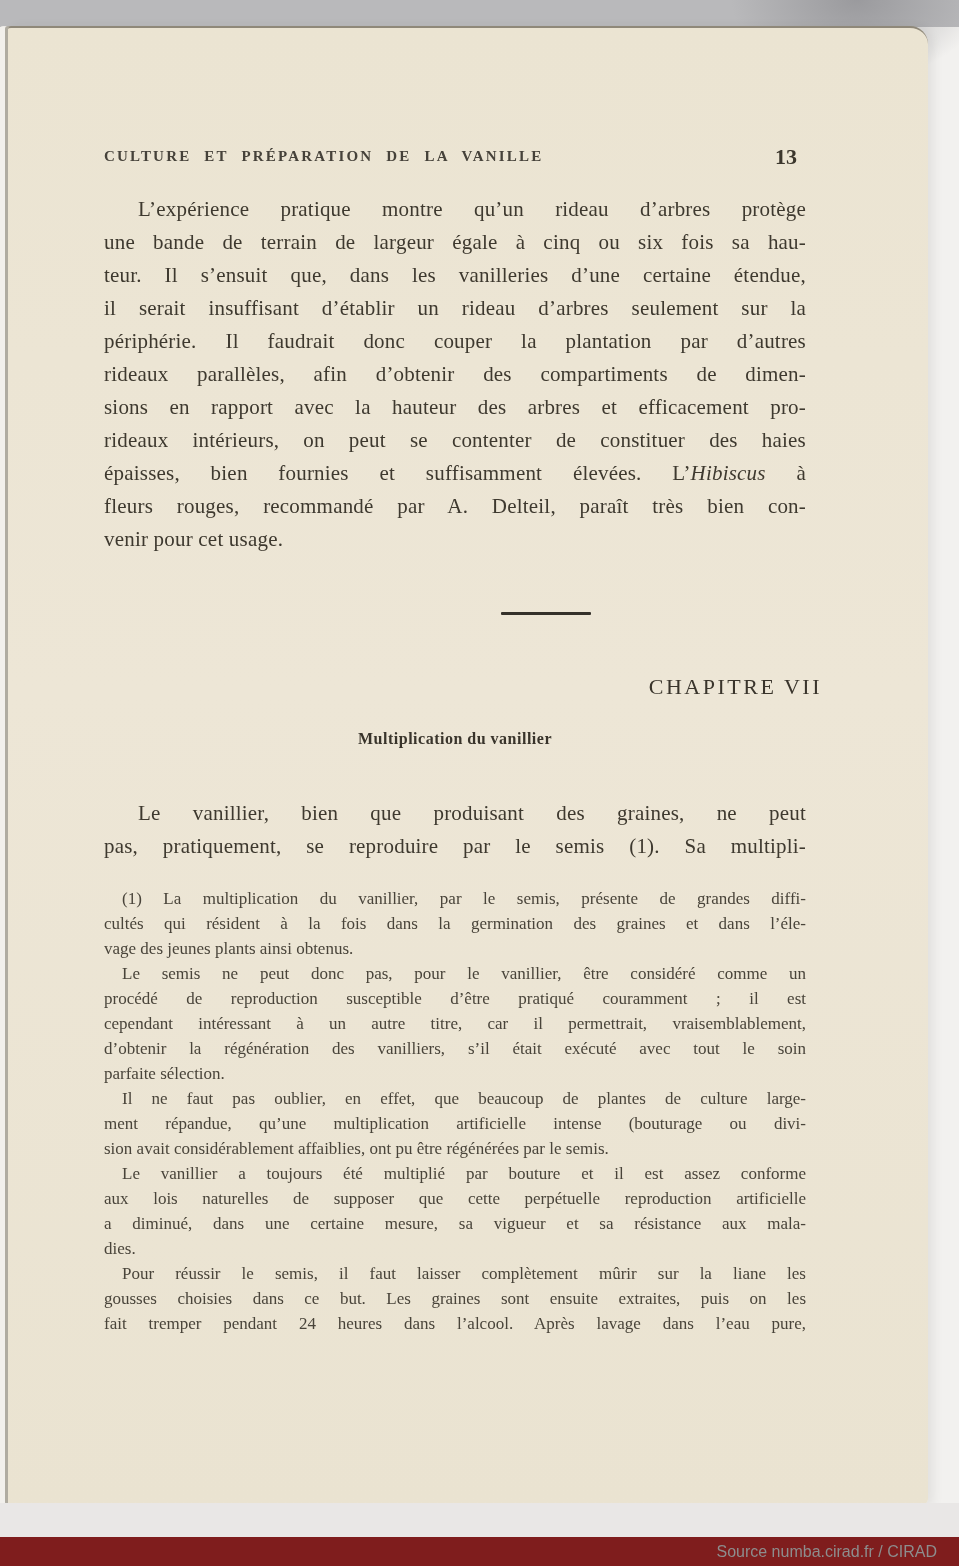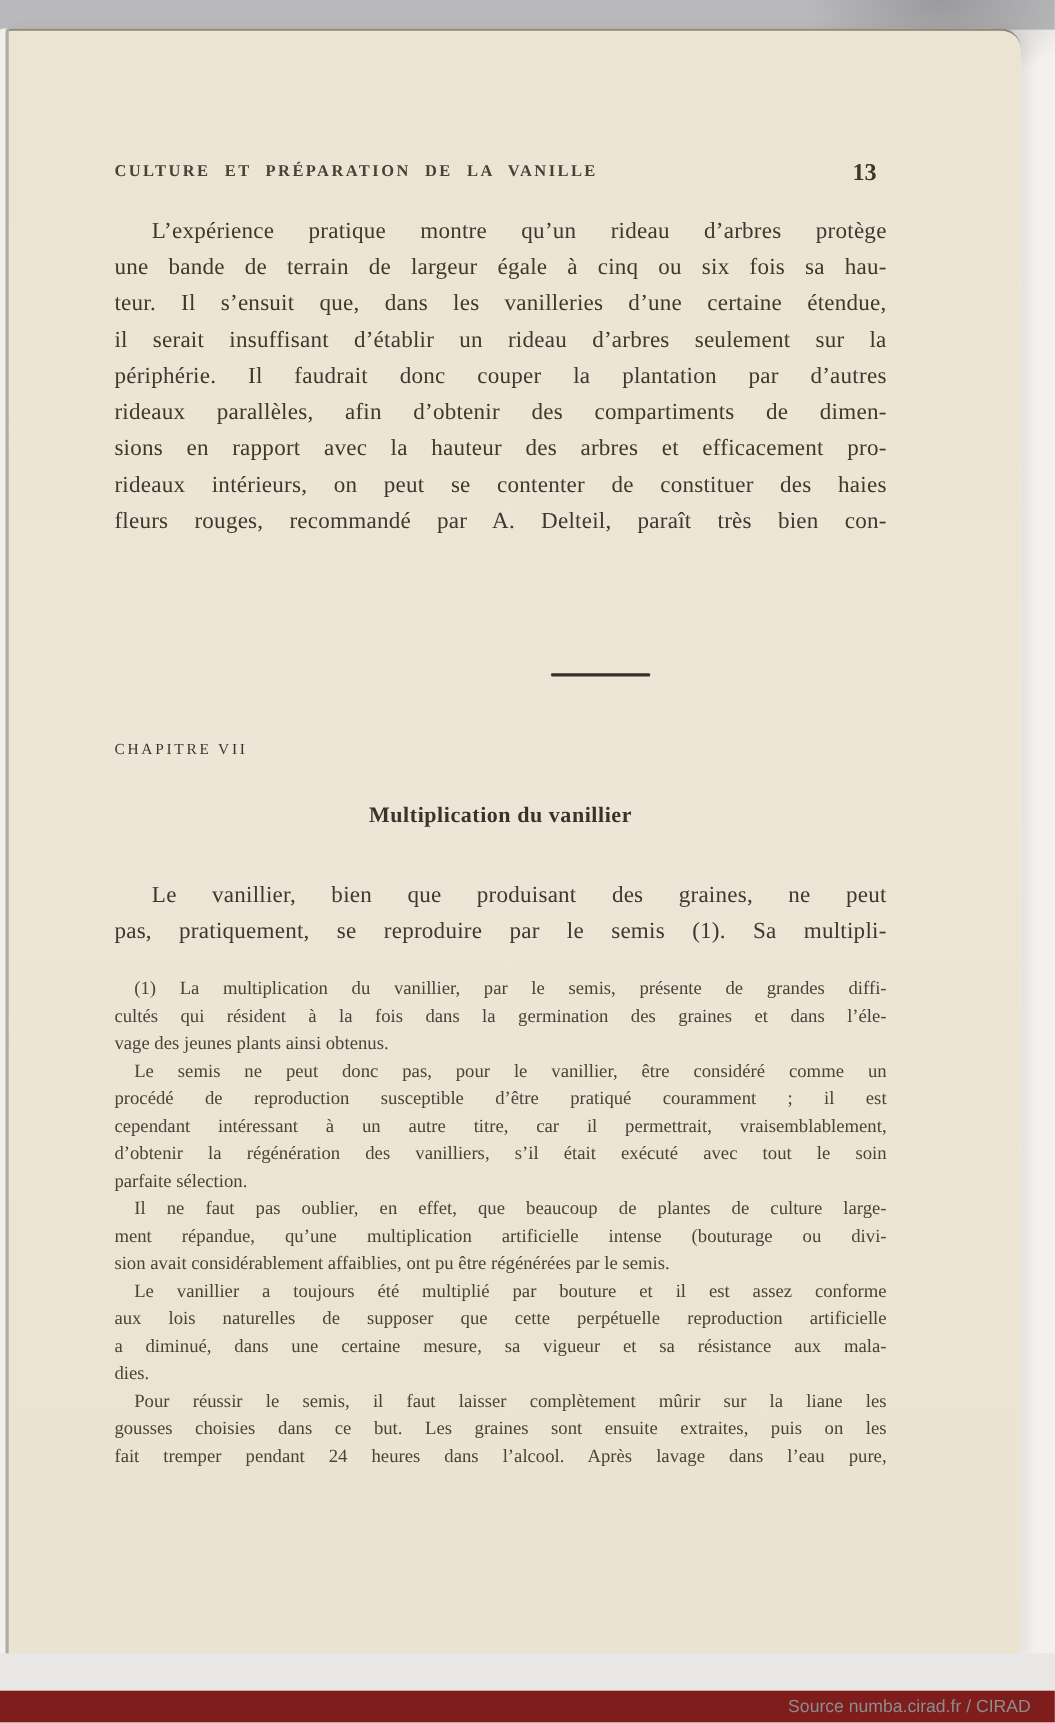--- a/index.html
+++ b/index.html
@@ -57,28 +57,28 @@
   .para2{top:769px;}
   .line{text-align:justify;text-align-last:justify;}
   .line.end{text-align-last:left;}
   .body-text .line.indent{padding-left:34px;}
   .line .it{font-style:italic;}
   .section-divider{
     position:absolute;left:397px;top:584px;width:90px;height:3px;
     background:#35312a;border-radius:1px;
   }
   .chapter-heading{
-    position:absolute;top:646px;left:0;width:702px;
-    text-align:left;
-    font-size:14px;letter-spacing:2.5px;color:#3a352c;
+    position:absolute;top:646px;left:16px;width:702px;
+    text-align:right;
+    font-size:22px;letter-spacing:2.5px;color:#3a352c;
   }
   .chapter-subheading{
     position:absolute;top:702px;left:0;width:702px;
     text-align:center;
-    font-size:20px;font-weight:700;letter-spacing:.5px;color:#39342b;
+    font-size:16px;font-weight:700;letter-spacing:.5px;color:#39342b;
   }
   .footnote{
     position:absolute;left:0;top:858px;width:702px;
     font-size:17px;line-height:25px;color:#49443a;
   }
   .footnote .line.indent{padding-left:18px;}
 </style>
 </head>
 <body>
 
@@ -94,21 +94,23 @@
 
       <div class="body-text para1">
           <div class="line indent">L’expérience pratique montre qu’un rideau d’arbres protège</div>
           <div class="line">une bande de terrain de largeur égale à cinq ou six fois sa hau-</div>
           <div class="line">teur. Il s’ensuit que, dans les vanilleries d’une certaine étendue,</div>
           <div class="line">il serait insuffisant d’établir un rideau d’arbres seulement sur la</div>
           <div class="line">périphérie. Il faudrait donc couper la plantation par d’autres</div>
           <div class="line">rideaux parallèles, afin d’obtenir des compartiments de dimen-</div>
           <div class="line">sions en rapport avec la hauteur des arbres et efficacement pro-</div>
           <div class="line">rideaux intérieurs, on peut se contenter de constituer des haies</div>
+          <div class="line"><span>épaisses, bien fournies et suffisamment élevées. L’</span><span class="it">Hibiscus</span><span> à</span></div>
           <div class="line">fleurs rouges, recommandé par A. Delteil, paraît très bien con-</div>
+          <div class="line end">venir pour cet usage.</div>
         </div>
 
       <div class="section-divider"></div>
 
       <div class="chapter-heading">CHAPITRE VII</div>
       <div class="chapter-subheading">Multiplication du vanillier</div>
 
       <div class="body-text para2">
           <div class="line indent">Le vanillier, bien que produisant des graines, ne peut</div>
           <div class="line">pas, pratiquement, se reproduire par le semis (1). Sa multipli-</div>

